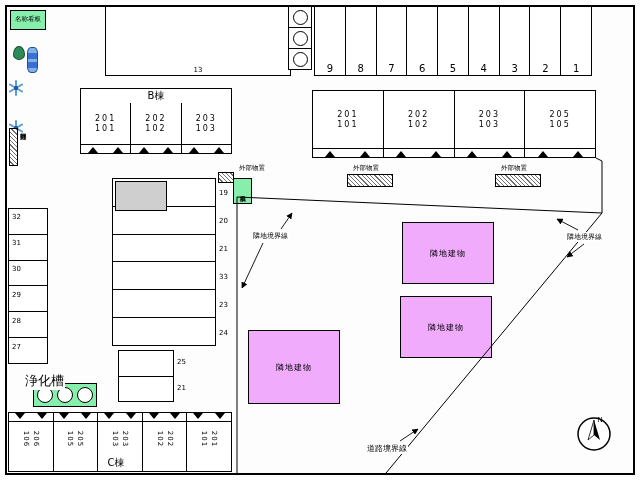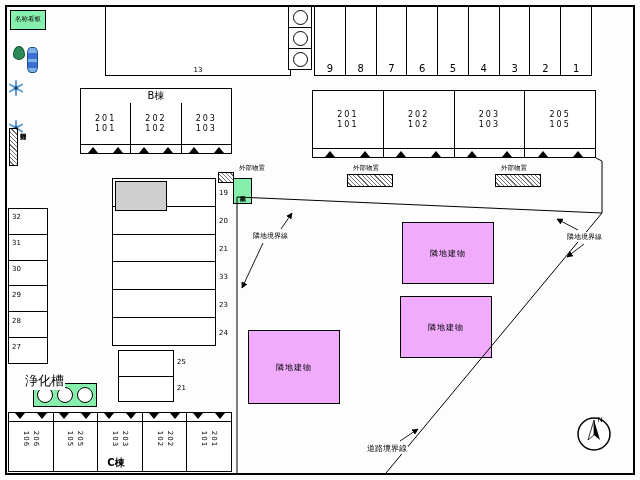--- a/index.html
+++ b/index.html
@@ -34,21 +34,21 @@
   .door-strip{height:9px;border-top:1px solid #000;display:flex}
   .door-strip.topside{border-top:none;border-bottom:1px solid #000}
   .door-cell{flex:1;display:flex;justify-content:space-around;align-items:flex-end;border-left:1px solid #000}
   .door-cell:first-child{border-left:none}
   .topside .door-cell{align-items:flex-start}
   .tri-up{width:0;height:0;border-left:5px solid transparent;border-right:5px solid transparent;border-bottom:6px solid #000}
   .tri-down{width:0;height:0;border-left:5px solid transparent;border-right:5px solid transparent;border-top:6px solid #000}
   .c-unit{flex:1;border-left:1px solid #000;position:relative}
   .c-unit:first-child{border-left:none}
   .c-pair{position:absolute;left:50%;top:17px;transform:translate(-50%,-50%) rotate(90deg);font-size:7px;letter-spacing:1px;line-height:10px;text-align:center;white-space:nowrap}
-  .c-title{position:absolute;left:0;right:8px;bottom:1px;text-align:center;font-size:10px;font-weight:bold}
+  .c-title{position:absolute;left:0;right:8px;bottom:1px;text-align:center;font-size:10px;font-weight:normal}
   
   .snow{position:relative;width:16px;height:16px}
   .snow i{position:absolute;left:7px;top:0;width:2px;height:16px;background:#5b9bd5;border-radius:1px;display:block}
   .snow i:nth-child(2){transform:rotate(60deg)}
   .snow i:nth-child(3){transform:rotate(120deg)}
   .snow::after{content:"";position:absolute;left:6px;top:6px;width:4px;height:4px;background:#1d4f91;border-radius:50%}
   .circ{border:1px solid #000;border-radius:50%;background:#fff}
   .cylcol{display:flex;flex-direction:column;border:1px solid #000;background:#fff}
   .cylcol .cell{flex:1;border-bottom:1px solid #000;display:flex;align-items:center;justify-content:center}
   .cylcol .cell:last-child{border-bottom:none}

